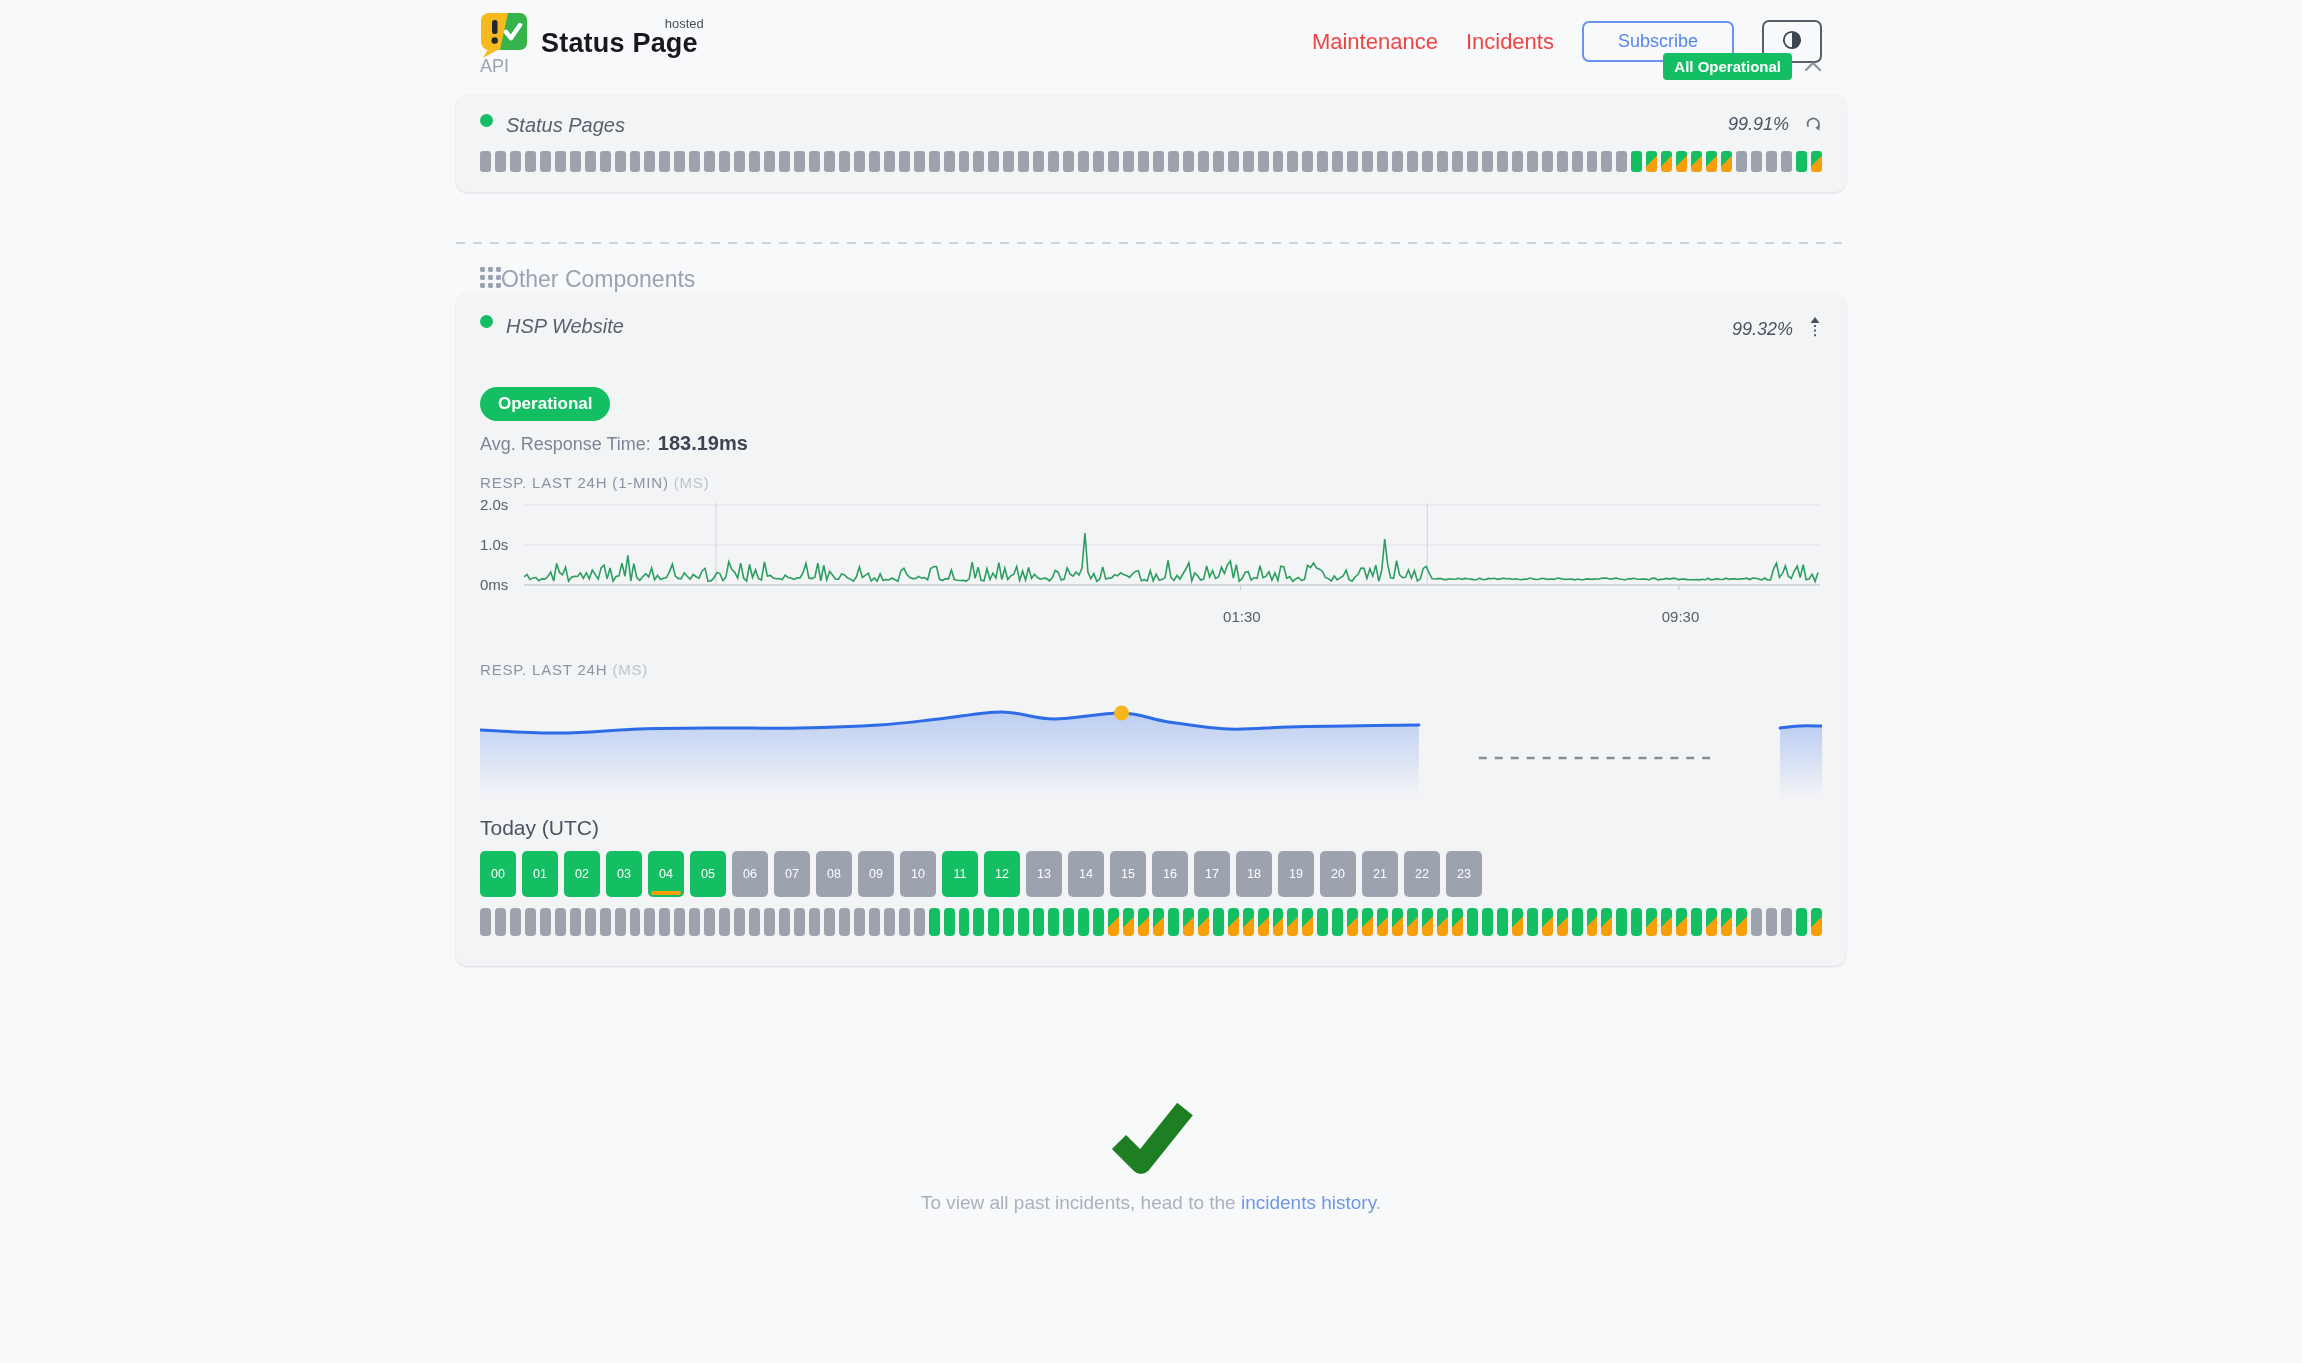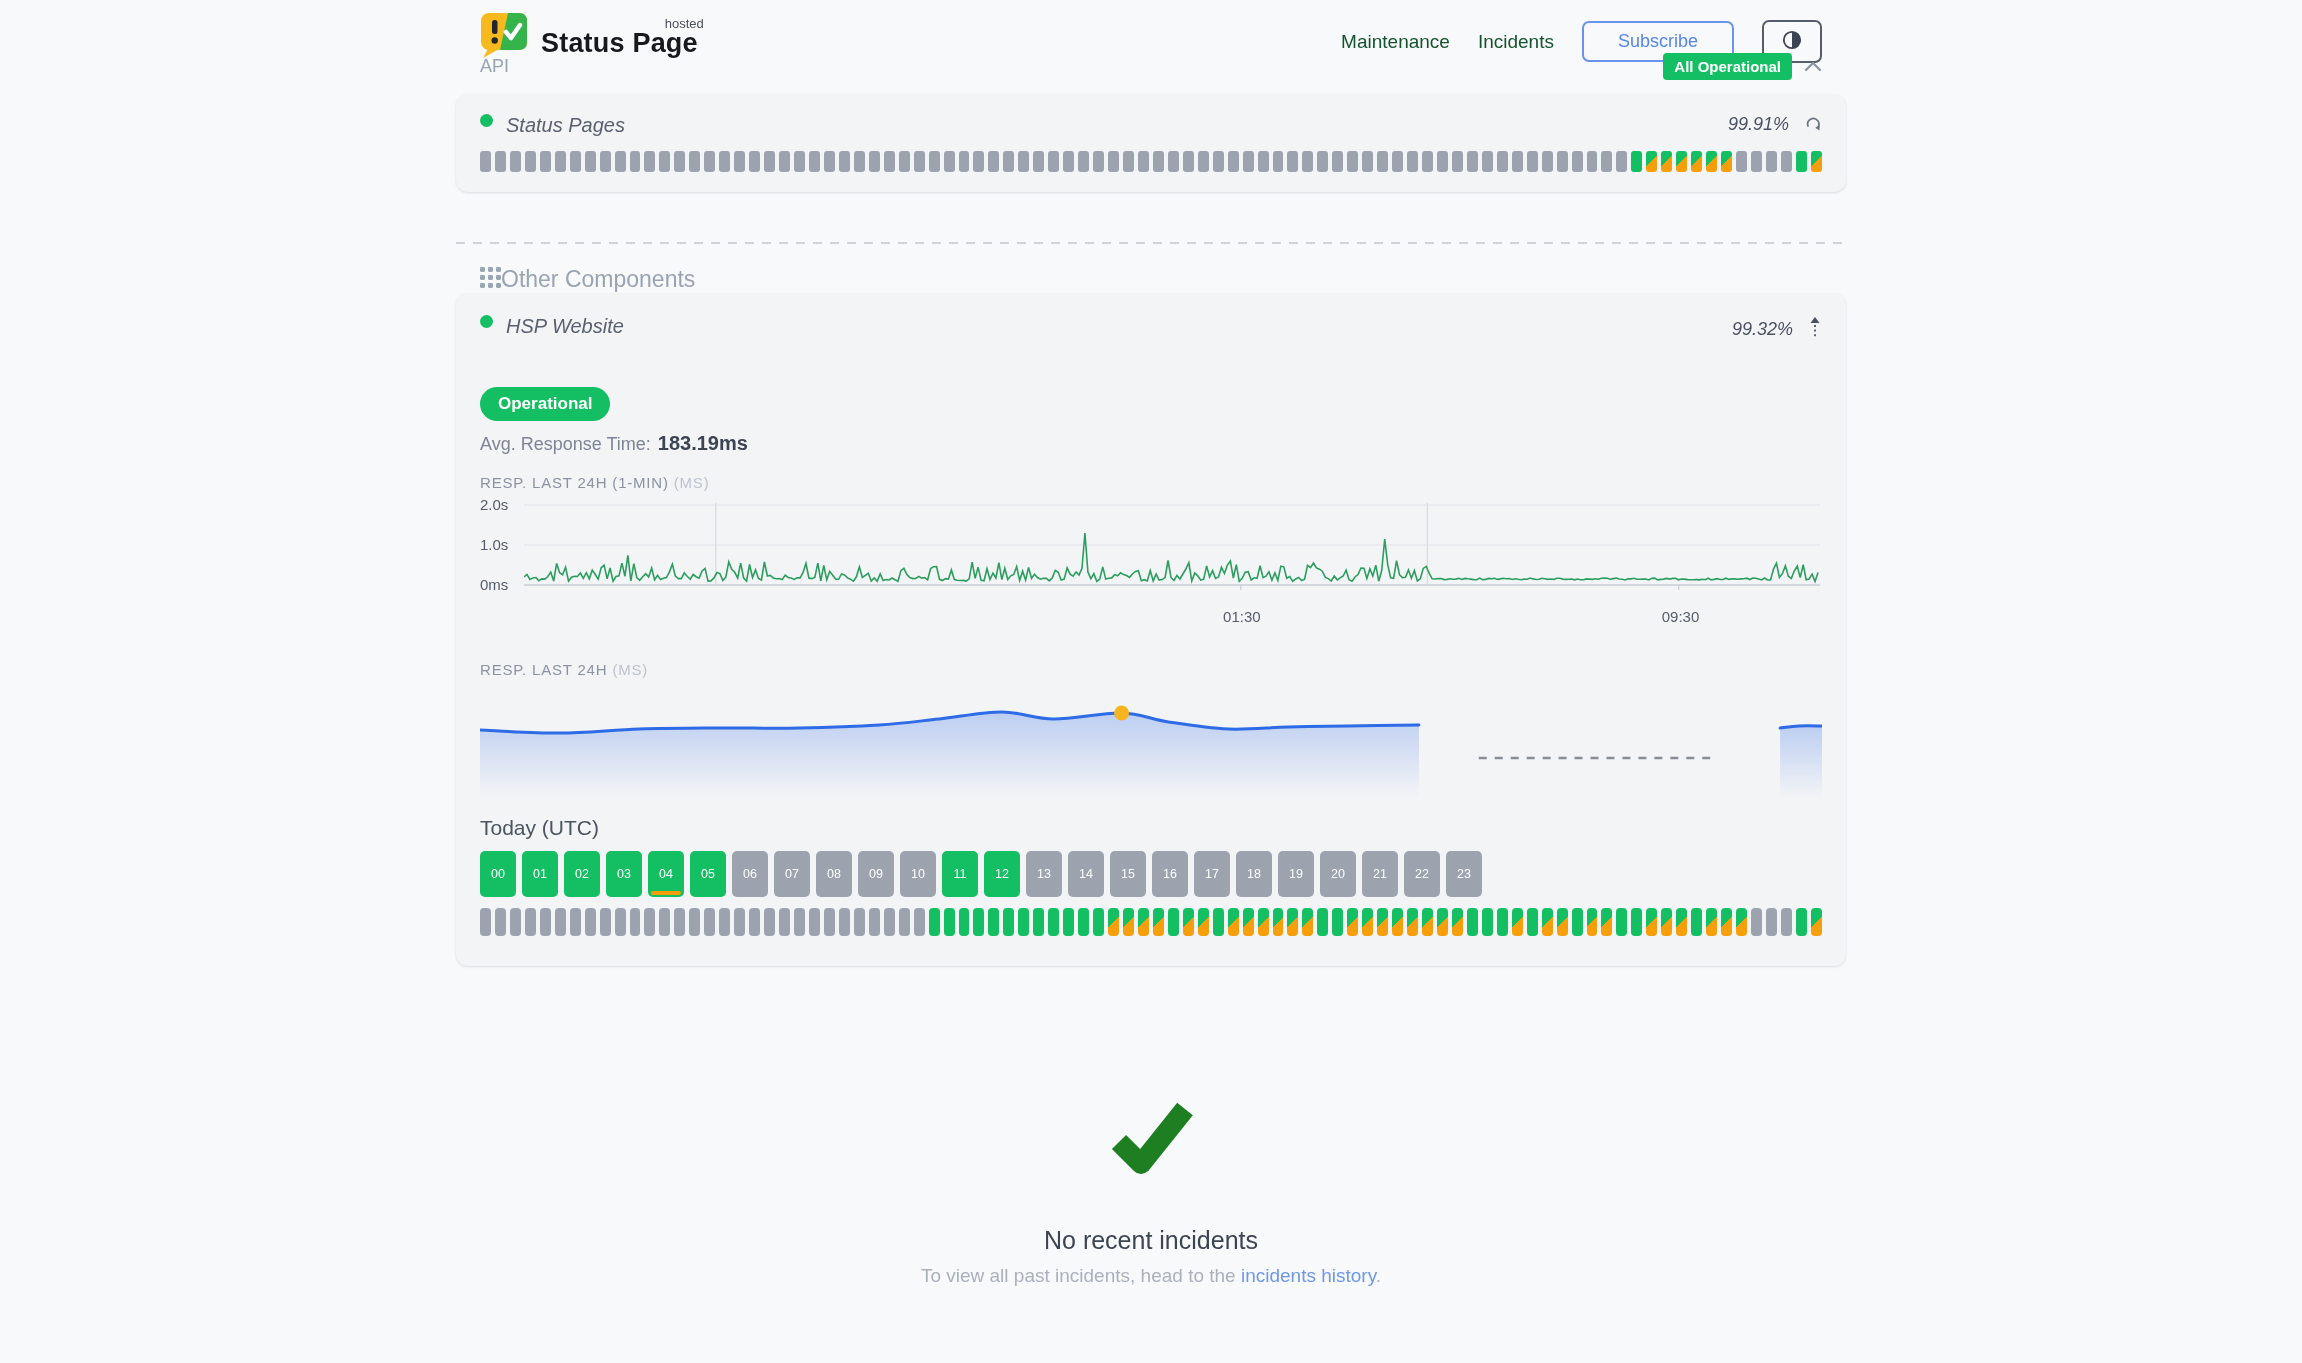--- a/index.html
+++ b/index.html
@@ -13,21 +13,21 @@
     font-family:"Liberation Sans","DejaVu Sans",sans-serif;color:#3d4452;
   }
   .container{width:1390px;margin:0 auto;position:relative;}
   
   .topbar{display:flex;align-items:flex-start;justify-content:space-between;padding:12px 24px 0;gap:16px;}
   .brand{display:flex;align-items:center;gap:11px;cursor:pointer;}
   .brand-text{display:flex;flex-direction:column;}
   .hosted{align-self:flex-end;font-size:13px;color:#4a4f57;margin-bottom:-3px;margin-right:-6px;}
   .brand-name{font-size:27px;font-weight:700;color:#17191e;letter-spacing:.2px;}
   nav{display:flex;align-items:center;gap:28px;padding-top:8px;}
-  nav a{font-size:19px;color:#14532d;cursor:pointer;text-decoration:none;}
+  nav a{font-size:22px;color:#ef4444;cursor:pointer;text-decoration:none;}
   .subscribe{border:2px solid #6a93ee;color:var(--accent);background:transparent;font-size:18px;
     padding:8px 34px;border-radius:7px;cursor:pointer;font-family:inherit;}
   .theme-btn{border:2px solid #565e6c;background:transparent;border-radius:7px;padding:7px 17px;
     display:flex;align-items:center;cursor:pointer;}
   
   .section-head{display:flex;align-items:center;padding:0 24px;}
   .api-head{margin-top:-10px;margin-bottom:14px;}
   .sec-title{font-size:18px;color:var(--muted);font-weight:500;}
   .head-right{margin-left:auto;display:flex;align-items:center;gap:12px;}
   .badge-all{background:var(--green);color:#fff;font-size:15px;font-weight:700;
@@ -445,19 +445,18 @@
         <div class="bar d"></div>
       </div>
   </div>
 
   <div class="footer">
     <span>
       <svg width="92" height="80" viewBox="0 0 92 80">
         <path d="M14 44 L36 66 L80 11" fill="none" stroke="#1e7e22" stroke-width="20" stroke-linejoin="round"></path>
       </svg>
     </span>
-    <div class="footer-title">No recent incidents</div>
     <div class="footer-sub">
       <span>To view all past incidents, head to the </span><a>incidents history</a><span>.</span>
     </div>
   </div>
 
 </div>
 
 </body></html>

